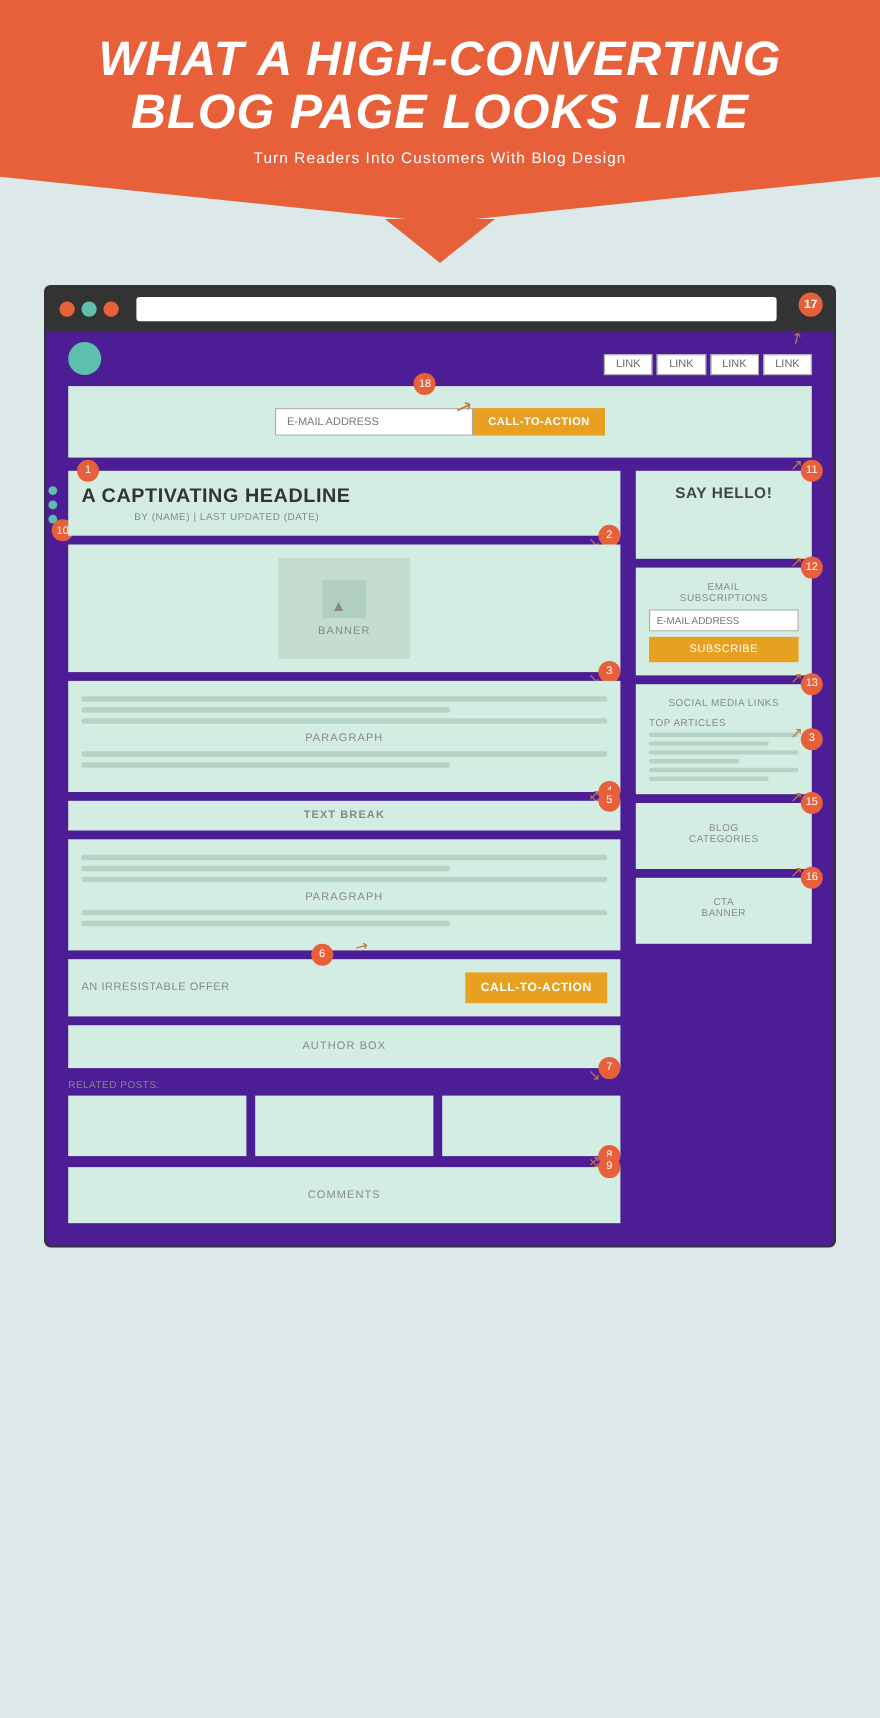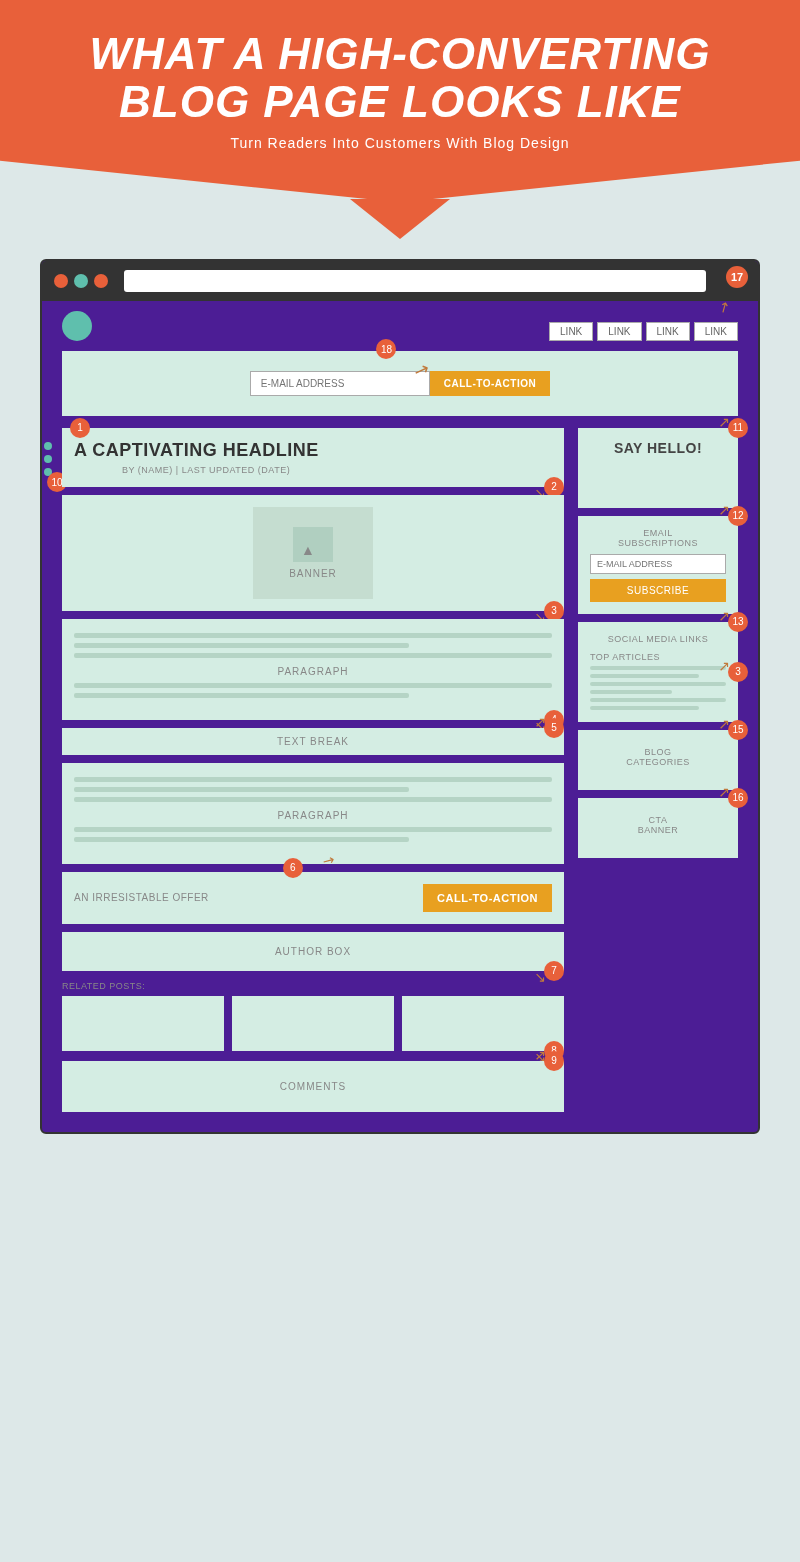--- a/index.html
+++ b/index.html
@@ -288,20 +288,21 @@
       padding: 8px 12px;
       margin-bottom: 8px;
       text-align: center;
       position: relative;
     }
     .text-break-label {
       font-size: 10px;
       color: #888;
       text-transform: uppercase;
       letter-spacing: 1px;
+      font-weight: bold;
     }
 
     
     .cta-section {
       background: #d4ede3;
       padding: 12px;
       margin-bottom: 8px;
       display: flex;
       align-items: center;
       justify-content: space-between;

